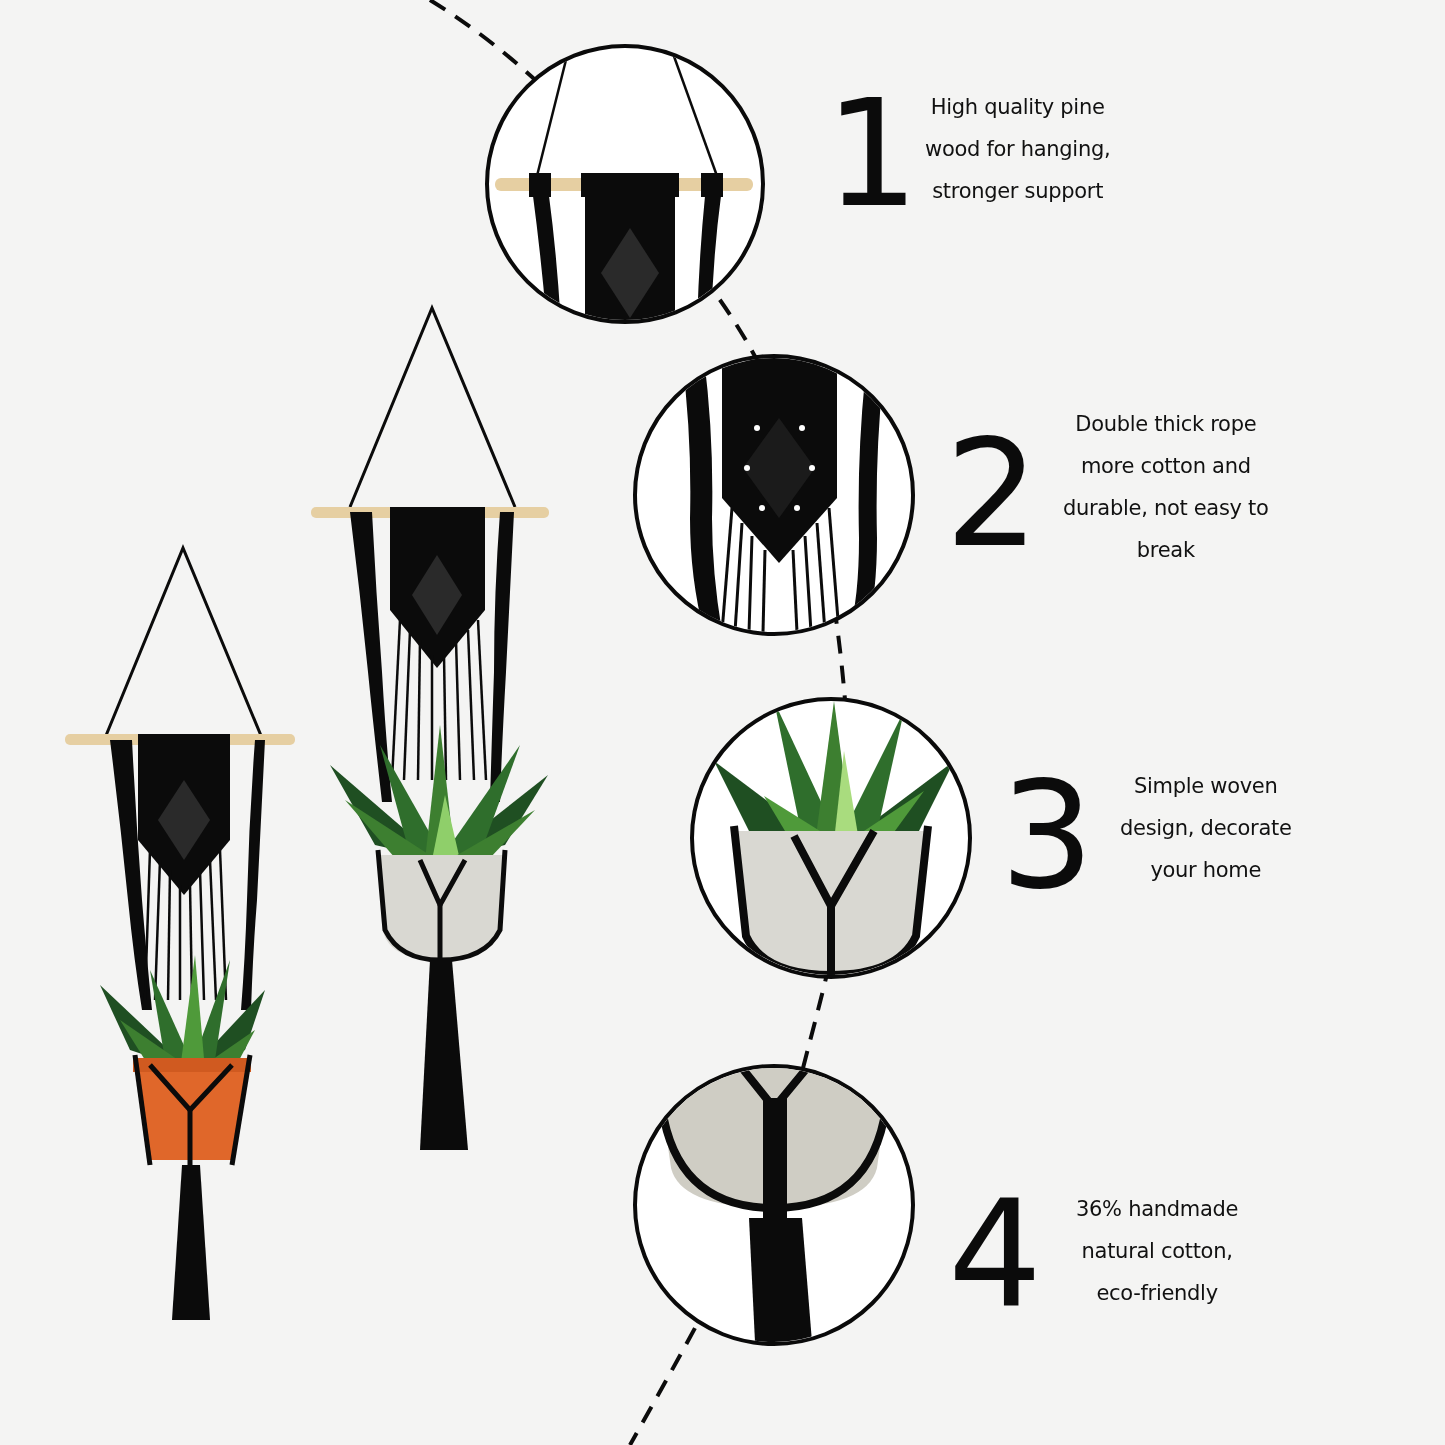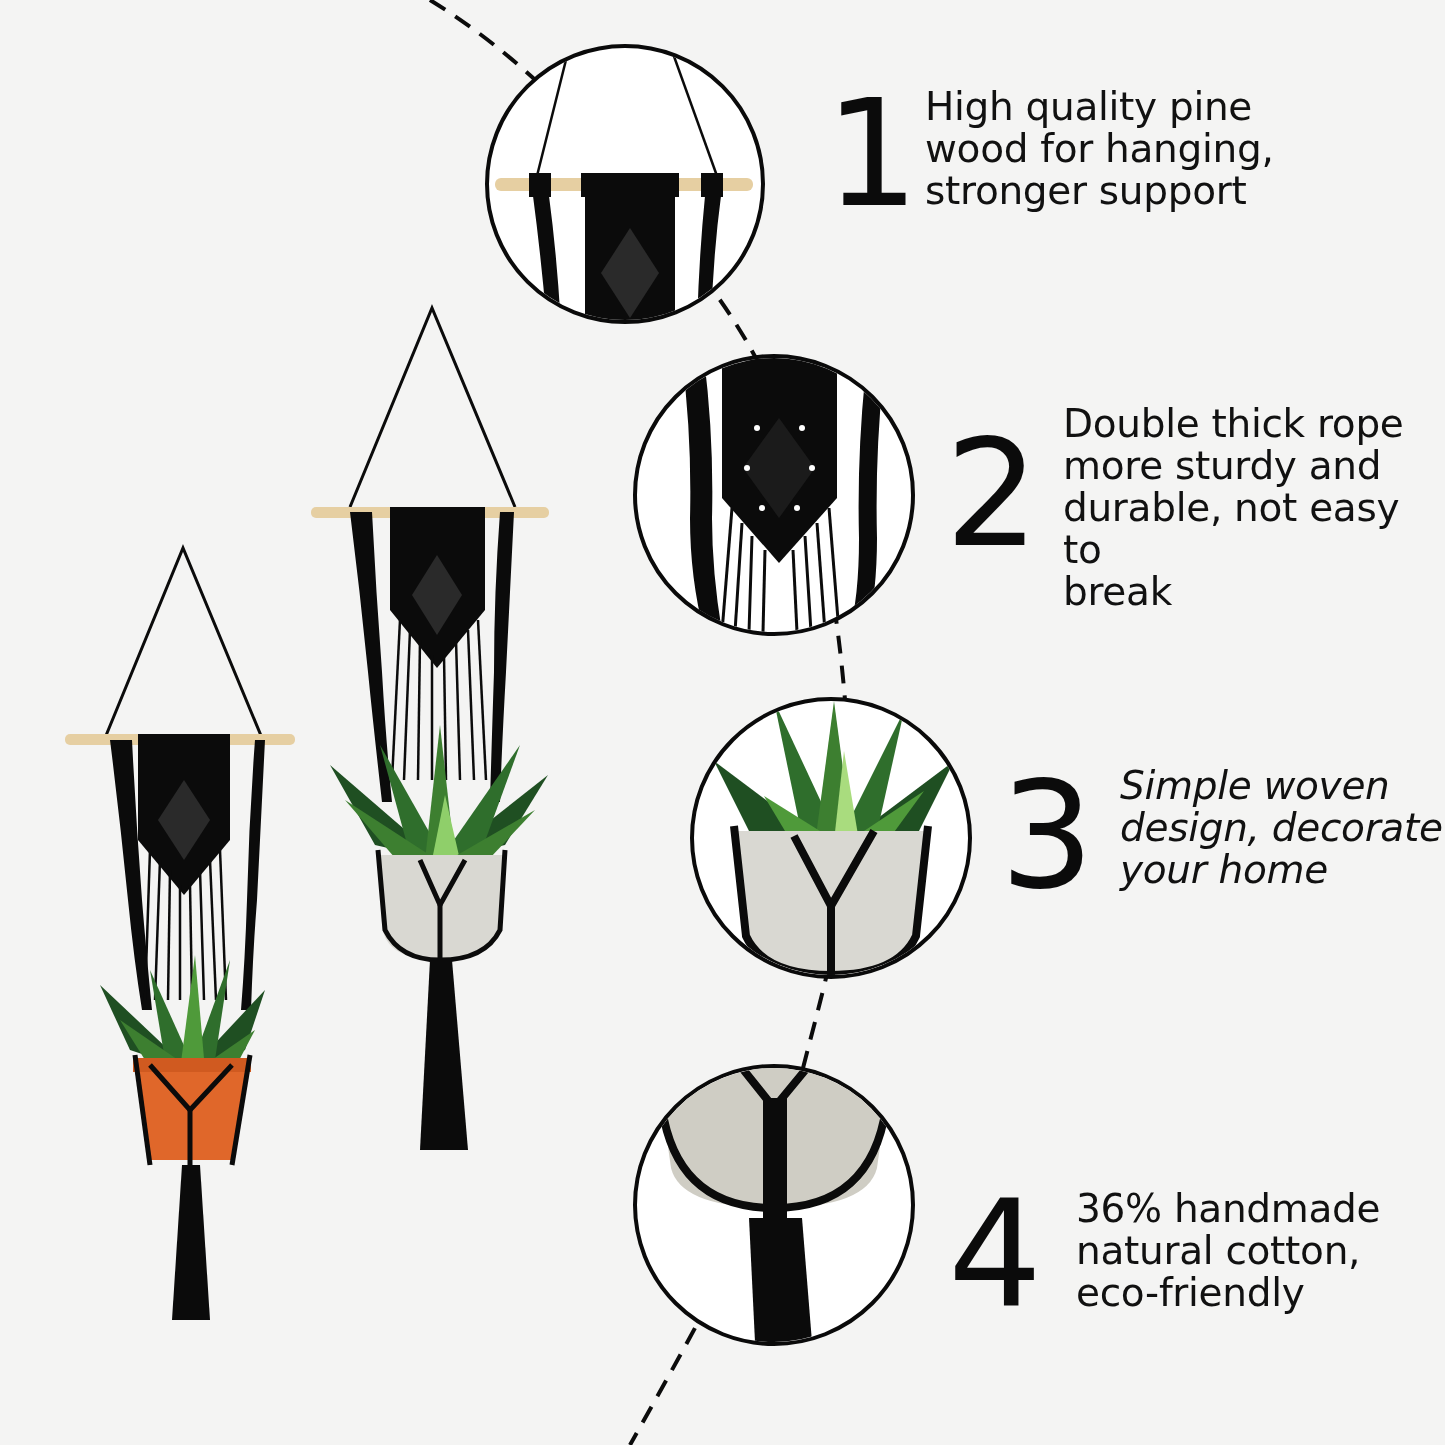--- a/index.html
+++ b/index.html
@@ -12,22 +12,22 @@
   .layer { position:absolute; left:0; top:0; width:1445px; height:1445px; }
   .circle {
     position:absolute; border-radius:50%; border:4px solid #0a0a0a;
     background:#ffffff; overflow:hidden; box-sizing:border-box;
   }
   .num {
     position:absolute; font-family:"DejaVu Sans", sans-serif;
     font-size:148px; line-height:1; color:#0b0b0b; font-weight:normal;
   }
   .desc {
-    position:absolute; font-size:39px; line-height:42px; color:#111;
-    white-space:pre-line; letter-spacing:-0.3px;
+    position:absolute; font-size:21px; line-height:42px; color:#111;
+    white-space:pre-line; letter-spacing:-0.3px;text-align:center;
   }
 </style>
 </head>
 <body>
 
 <svg class="layer" viewBox="0 0 1445 1445">
   <path d="M430 0 C 560 80, 650 200, 720 300 S 830 520, 845 700 S 830 960, 800 1080 S 700 1320, 630 1445" fill="none" stroke="#0b0b0b" stroke-width="4" stroke-dasharray="18 12"></path>
 </svg>
 
 <svg class="layer" viewBox="0 0 1445 1445">
@@ -159,21 +159,21 @@
         <line x1="128" y1="192" x2="126" y2="274"></line>
       <line x1="156" y1="192" x2="160" y2="274"></line>
         <line x1="168" y1="178" x2="174" y2="274"></line>
       <line x1="180" y1="165" x2="188" y2="274"></line>
         <line x1="192" y1="150" x2="202" y2="274"></line>
     </g>
   </svg>
 </div>
 <div class="num" style="left:945px;top:420px;">2</div>
 <div class="desc" style="left:1063px;top:403px;">Double thick rope
-more sturdy and
+more cotton and
 durable, not easy to
 break</div>
 
 <div class="circle" style="left:690px;top:697px;width:282px;height:282px;">
   <svg width="274" height="274" viewBox="0 0 274 274">
     <path d="M20 60 L140 150 L60 140z" fill="#1f4f22"></path>
     <path d="M260 60 L140 150 L220 140z" fill="#1f4f22"></path>
     <path d="M80 0 L150 150 L110 145z" fill="#2f6e2c"></path>
     <path d="M210 10 L140 150 L180 145z" fill="#2f6e2c"></path>
     <path d="M140 0 L160 150 L120 150z" fill="#3d7f30"></path>
@@ -183,21 +183,21 @@
     <path d="M42 130 L232 130 L226 230 Q 220 274 137 274 Q 54 274 48 230z" fill="#d9d8d2"></path>
     <g stroke="#0b0b0b" stroke-width="8" fill="none">
       <path d="M40 125 L52 235 Q 70 274 137 274"></path>
       <path d="M234 125 L222 235 Q 204 274 137 274"></path>
       <path d="M100 135 L137 205 L180 130"></path>
       <path d="M137 205 L137 274"></path>
     </g>
   </svg>
 </div>
 <div class="num" style="left:1000px;top:762px;">3</div>
-<div class="desc" style="left:1120px;top:765px;font-style:italic;">Simple woven
+<div class="desc" style="left:1120px;top:765px;">Simple woven
 design, decorate
  your home</div>
 
 <div class="circle" style="left:633px;top:1064px;width:282px;height:282px;">
   <svg width="274" height="274" viewBox="0 0 274 274">
     <path d="M20 0 L254 0 L240 100 Q 230 140 137 140 Q 44 140 34 100z" fill="#cfcdc4"></path>
     <g stroke="#0b0b0b" stroke-width="8" fill="none">
       <path d="M25 40 Q 40 140 137 140"></path>
         <path d="M249 40 Q 234 140 137 140"></path>
       <path d="M105 0 L137 40 L170 0"></path>

